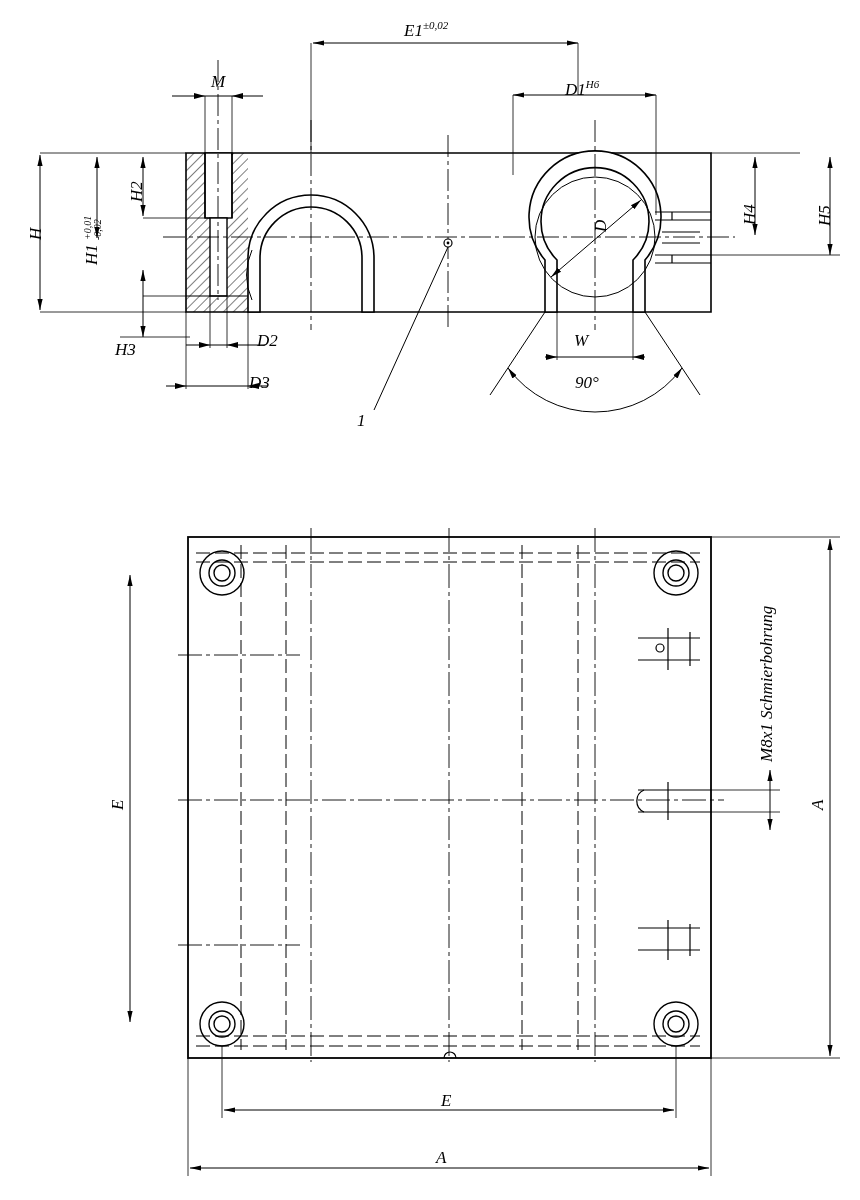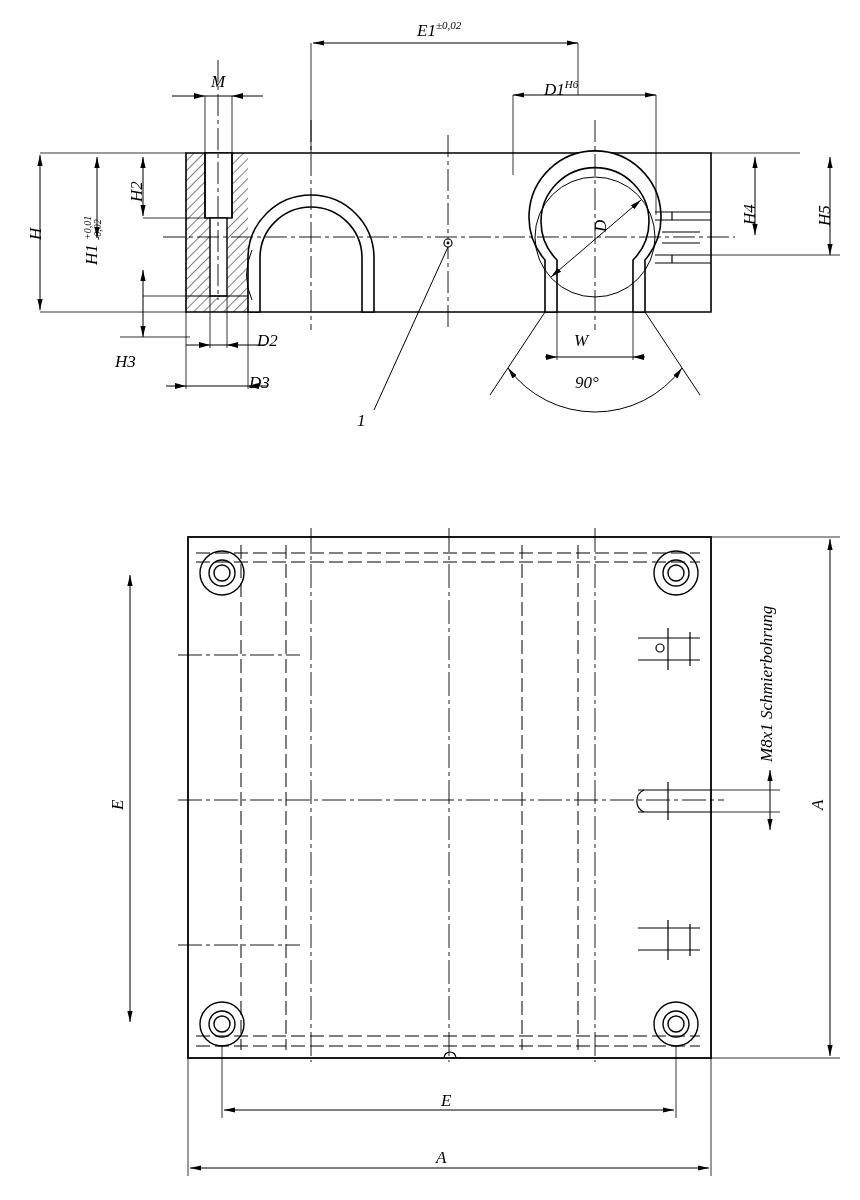--- a/index.html
+++ b/index.html
@@ -242,33 +242,33 @@
     <line x1="676" y1="1046" x2="676" y2="1118" stroke-width="0.8"></line>
   </g>
 
   <g stroke="#000" stroke-width="1">
     <line x1="190" y1="1168" x2="709" y2="1168" marker-start="url(#arrR)" marker-end="url(#arrL)"></line>
     <line x1="188" y1="1058" x2="188" y2="1176" stroke-width="0.8"></line>
     <line x1="711" y1="1058" x2="711" y2="1176" stroke-width="0.8"></line>
   </g>
 </svg>
 
-<div class="lbl" style="left:417px;top:19px;font-family:Liberation Serif, serif;"><span>E1</span><span class="sup">±0,02</span></div>
+<div class="lbl" style="left:404px;top:19px;font-family:Liberation Serif, serif;"><span>E1</span><span class="sup">±0,02</span></div>
 
 <div class="lbl" style="left:211px;top:72px;">M</div>
 
-<div class="lbl" style="left:544px;top:78px;"><span>D1</span><span class="sup">H6</span></div>
+<div class="lbl" style="left:565px;top:78px;"><span>D1</span><span class="sup">H6</span></div>
 
 <div class="lbl rot90" style="left:26px;top:240px;">H</div>
 
 <div class="lbl rot90" style="left:82px;top:265px;"><span>H1</span> <span class="tolstack"><span>+0,01</span><br><span>-0,02</span></span></div>
 
 <div class="lbl rot90" style="left:127px;top:202px;">H2</div>
 
-<div class="lbl" style="left:115px;top:352px;">H3</div>
+<div class="lbl" style="left:115px;top:340px;">H3</div>
 
 <div class="lbl rot90" style="left:740px;top:225px;">H4</div>
 
 <div class="lbl rot90" style="left:815px;top:226px;">H5</div>
 
 <div class="lbl rot90" style="left:591px;top:232px;">D</div>
 
 <div class="lbl" style="left:257px;top:331px;text-align:right;">D2</div>
 
 <div class="lbl" style="left:205px;top:373px;margin-left:44px;">D3</div>

